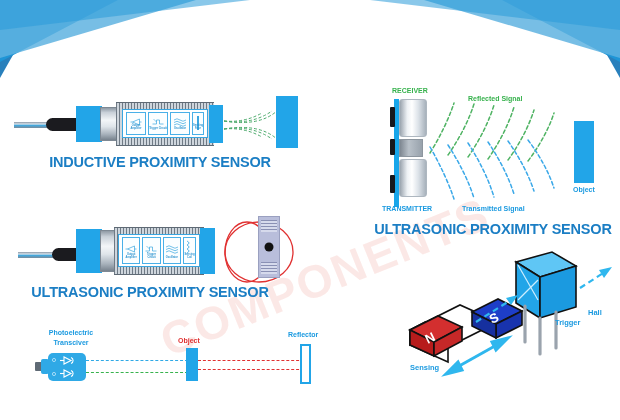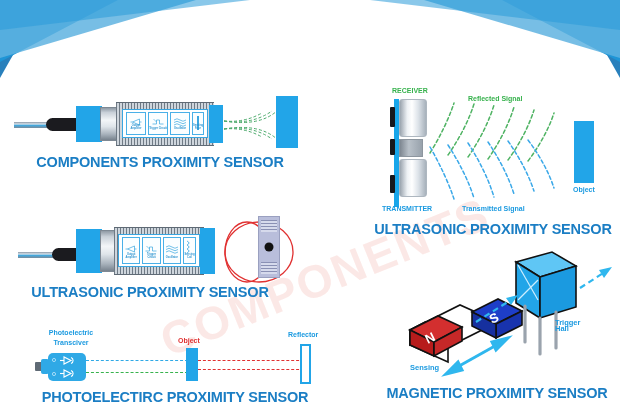--- a/index.html
+++ b/index.html
@@ -184,21 +184,21 @@
         <path d="M2 20 Q30 24 50 10"></path>
         <path d="M2 20 Q38 26 56 9"></path>
         <path d="M2 28 Q22 26 40 36"></path>
         <path d="M2 28 Q30 24 50 38"></path>
         <path d="M2 28 Q38 22 56 39"></path>
       </g>
     </svg>
 
     <div class="target-blue" style="left:276px;top:11px;width:22px;height:52px;"></div>
 
-    <div class="sec-title" style="left:0;top:69px;width:320px;">COMPONENTS PROXIMITY SENSOR</div>
+    <div class="sec-title" style="left:0;top:69px;width:320px;">INDUCTIVE PROXIMITY SENSOR</div>
   </div>
 
   <div class="panel" style="left:370px;top:85px;width:250px;height:160px;">
     <div class="lbl green" style="left:22px;top:2px;">RECEIVER</div>
 
     <div class="us-pcb" style="left:24px;top:14px;width:5px;height:108px;"></div>
     <div class="us-pin" style="left:20px;top:22px;width:5px;height:20px;"></div>
     <div class="us-pin" style="left:20px;top:54px;width:5px;height:16px;"></div>
     <div class="us-pin" style="left:20px;top:90px;width:5px;height:18px;"></div>
 
@@ -317,21 +317,20 @@
     <div class="beam green" style="left:66px;top:57px;width:102px;"></div>
     <div class="beam red" style="left:178px;top:45px;width:106px;"></div>
     <div class="beam red" style="left:178px;top:54px;width:106px;"></div>
 
     <div class="pe-obj" style="left:166px;top:33px;width:12px;height:33px;"></div>
     <div class="lbl red" style="left:158px;top:22px;">Object</div>
 
     <div class="pe-ref" style="left:280px;top:29px;width:11px;height:40px;"></div>
     <div class="lbl blue" style="left:268px;top:16px;">Reflector</div>
 
-    <div class="sec-title" style="left:20px;top:74px;width:270px;">PHOTOELECTIRC PROXIMITY SENSOR</div>
   </div>
 
   <div class="panel" style="left:380px;top:250px;width:240px;height:170px;">
     <svg style="position:absolute;left:0;top:0;" width="240" height="140" viewBox="0 0 240 140">
 
       <g>
         <polygon points="30,80 80,55 118,72 68,97" fill="#ffffff" stroke="#111" stroke-width="1.6"></polygon>
         <polygon points="30,80 68,97 68,112 30,95" fill="#ffffff" stroke="#111" stroke-width="1.6"></polygon>
         <polygon points="30,80 45,72 45,88 30,95" fill="#ffffff" stroke="#111" stroke-width="1.6"></polygon>
 
@@ -372,20 +371,19 @@
         <polygon points="232,17 219,20 224,28" fill="#2fb7ee"></polygon>
       </g>
 
       <g stroke="#2fb7ee" stroke-width="3" fill="#2fb7ee">
         <line x1="72" y1="120" x2="122" y2="92"></line>
         <polygon points="66,124 82,120 78,112"></polygon>
         <polygon points="128,88 112,92 116,100"></polygon>
       </g>
     </svg>
 
-    <div class="mag-lbl" style="left:175px;top:74px;">Hall</div>
+    <div class="mag-lbl" style="left:175px;top:58px;padding-left:33px;">Hall</div>
     <div class="mag-lbl" style="left:175px;top:68px;">Trigger</div>
     <div class="mag-lbl" style="left:30px;top:113px;">Sensing</div>
 
-    <div class="sec-title" style="left:-6px;top:135px;width:246px;">MAGNETIC PROXIMITY SENSOR</div>
   </div>
 
 </div>
 
 </body></html>

